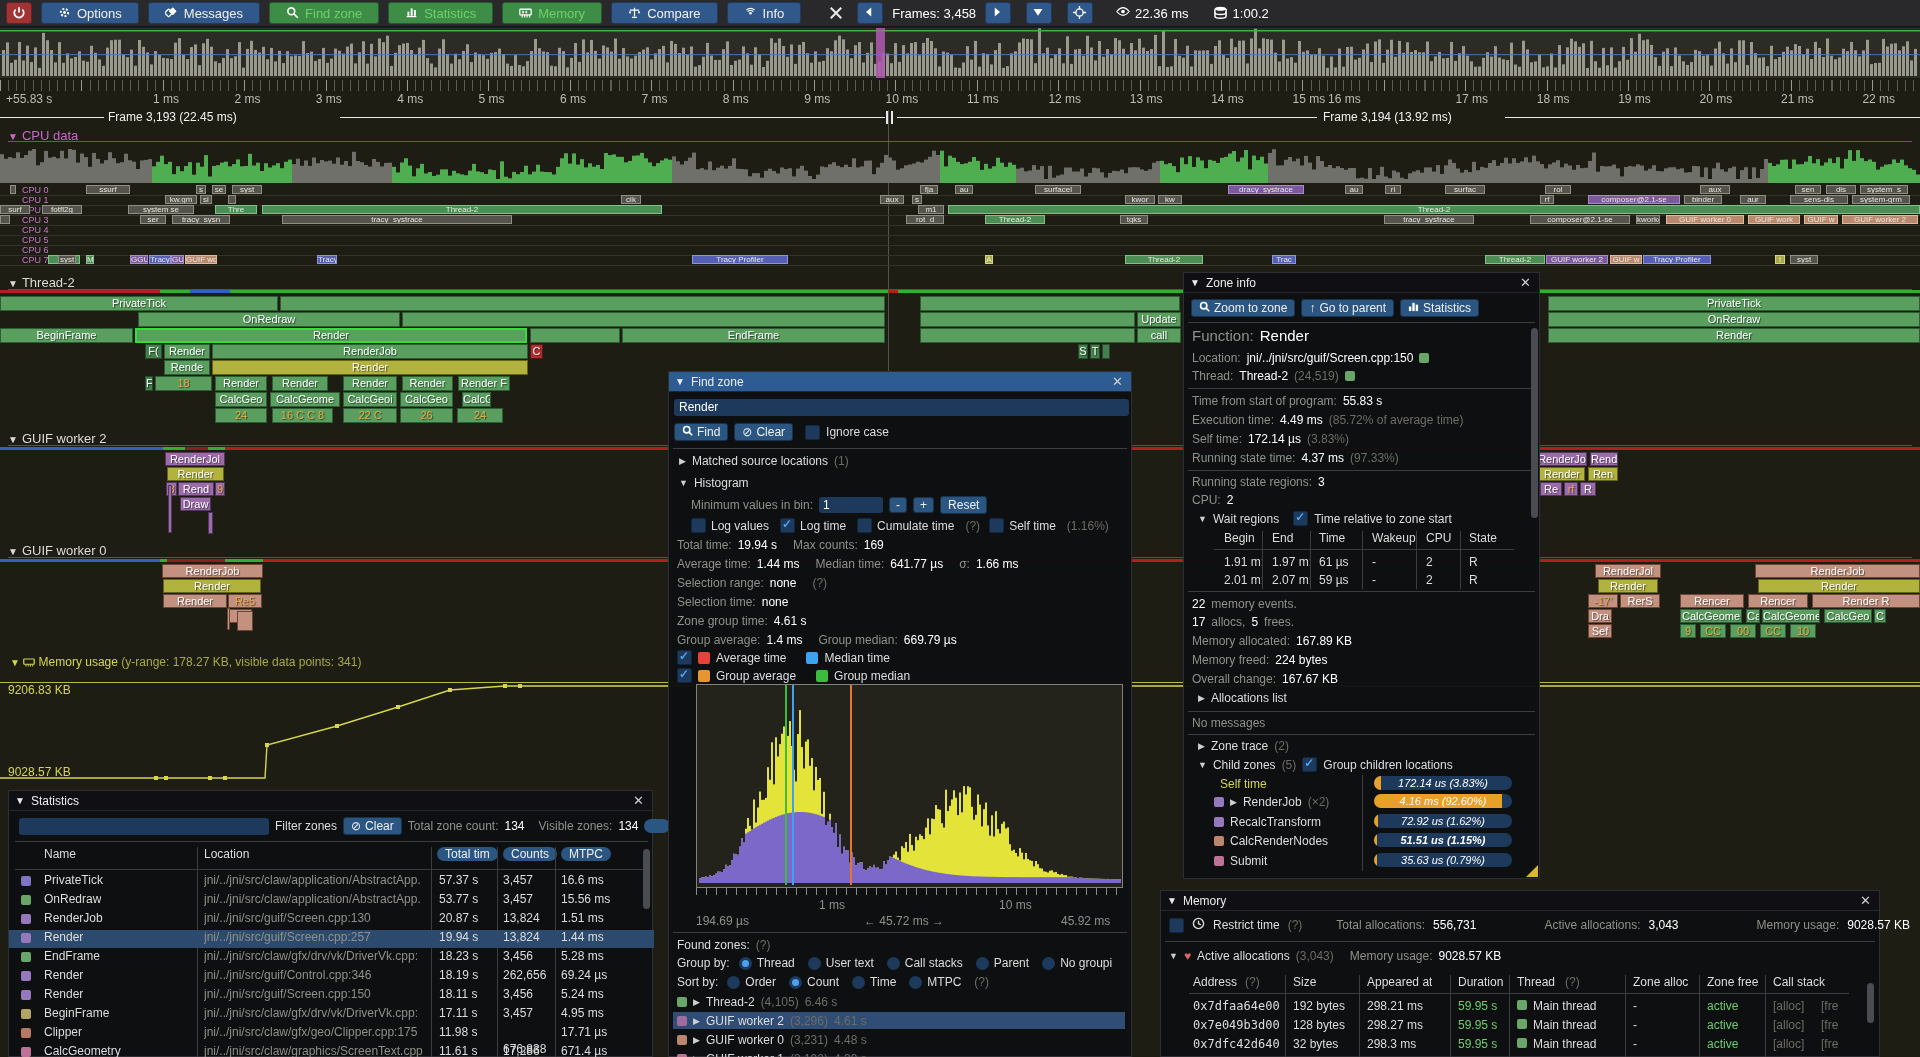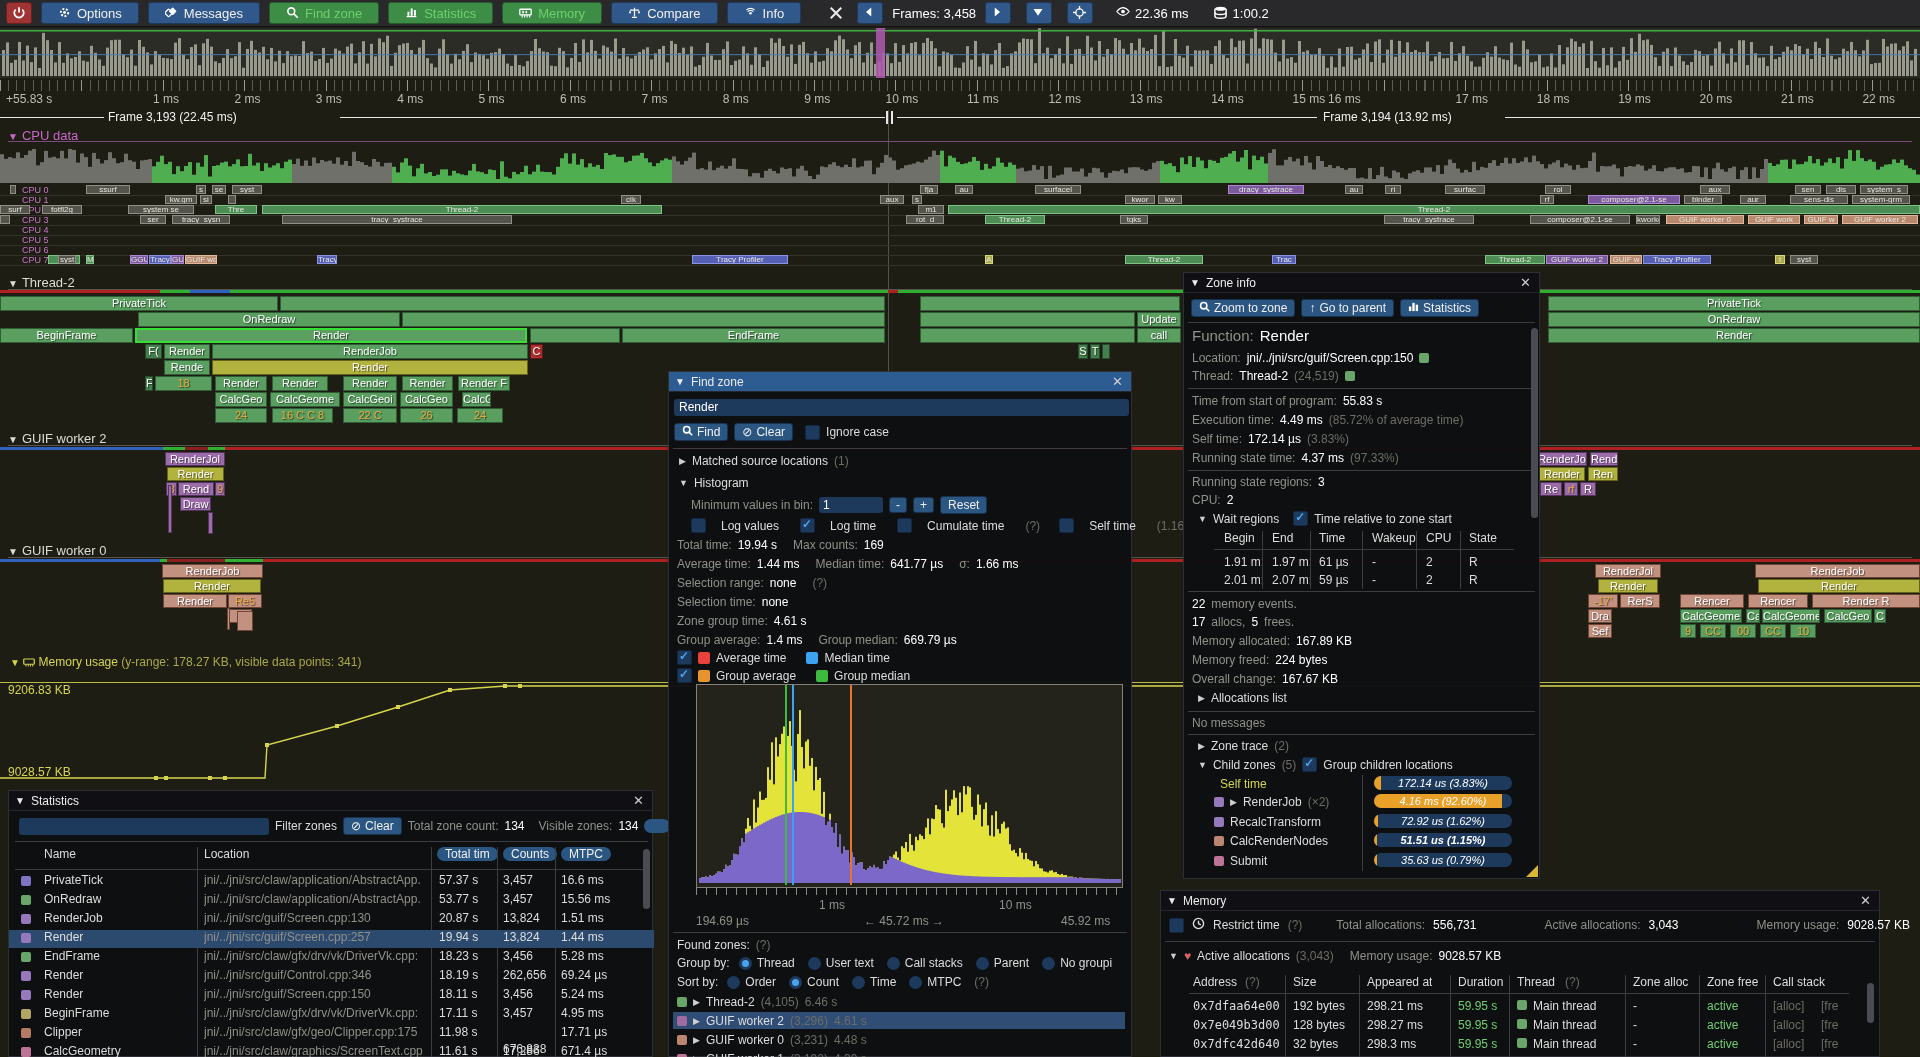--- a/index.html
+++ b/index.html
@@ -1599,21 +1599,21 @@
       <span class="tinyarr">▼</span>
       <span>Histogram</span>
     </div>
     <div class="row" style="left:22px;top:124px">
       <span class="lk">Minimum values in bin:</span>
       <span style="display:inline-block;width:60px;height:16px;background:#1d3a5c;border-radius:3px;color:#fff;padding-left:4px;line-height:16px">1</span>
       <span class="btn" style="padding:0 6px">-</span>
       <span class="btn" style="padding:0 6px">+</span>
       <span class="btn">Reset</span>
     </div>
-    <div class="row" id="fz-checks" style="left:22px;top:146px;gap:15px">
+    <div class="row" id="fz-checks" style="left:22px;top:146px;gap:5px">
         <span class="cb"></span>
         <span style="margin-right: 6px;">Log values</span>
         <span class="cb on"></span>
         <span style="margin-right: 6px;">Log time</span>
         <span class="cb"></span>
         <span style="margin-right: 6px;">Cumulate time</span>
         <span class="hint" style="margin-right: 4px;">(?)</span>
         <span class="cb"></span>
         <span style="margin-right: 6px;">Self time</span>
         <span class="hint" style="margin-right: 4px;">(1.16%)</span>

